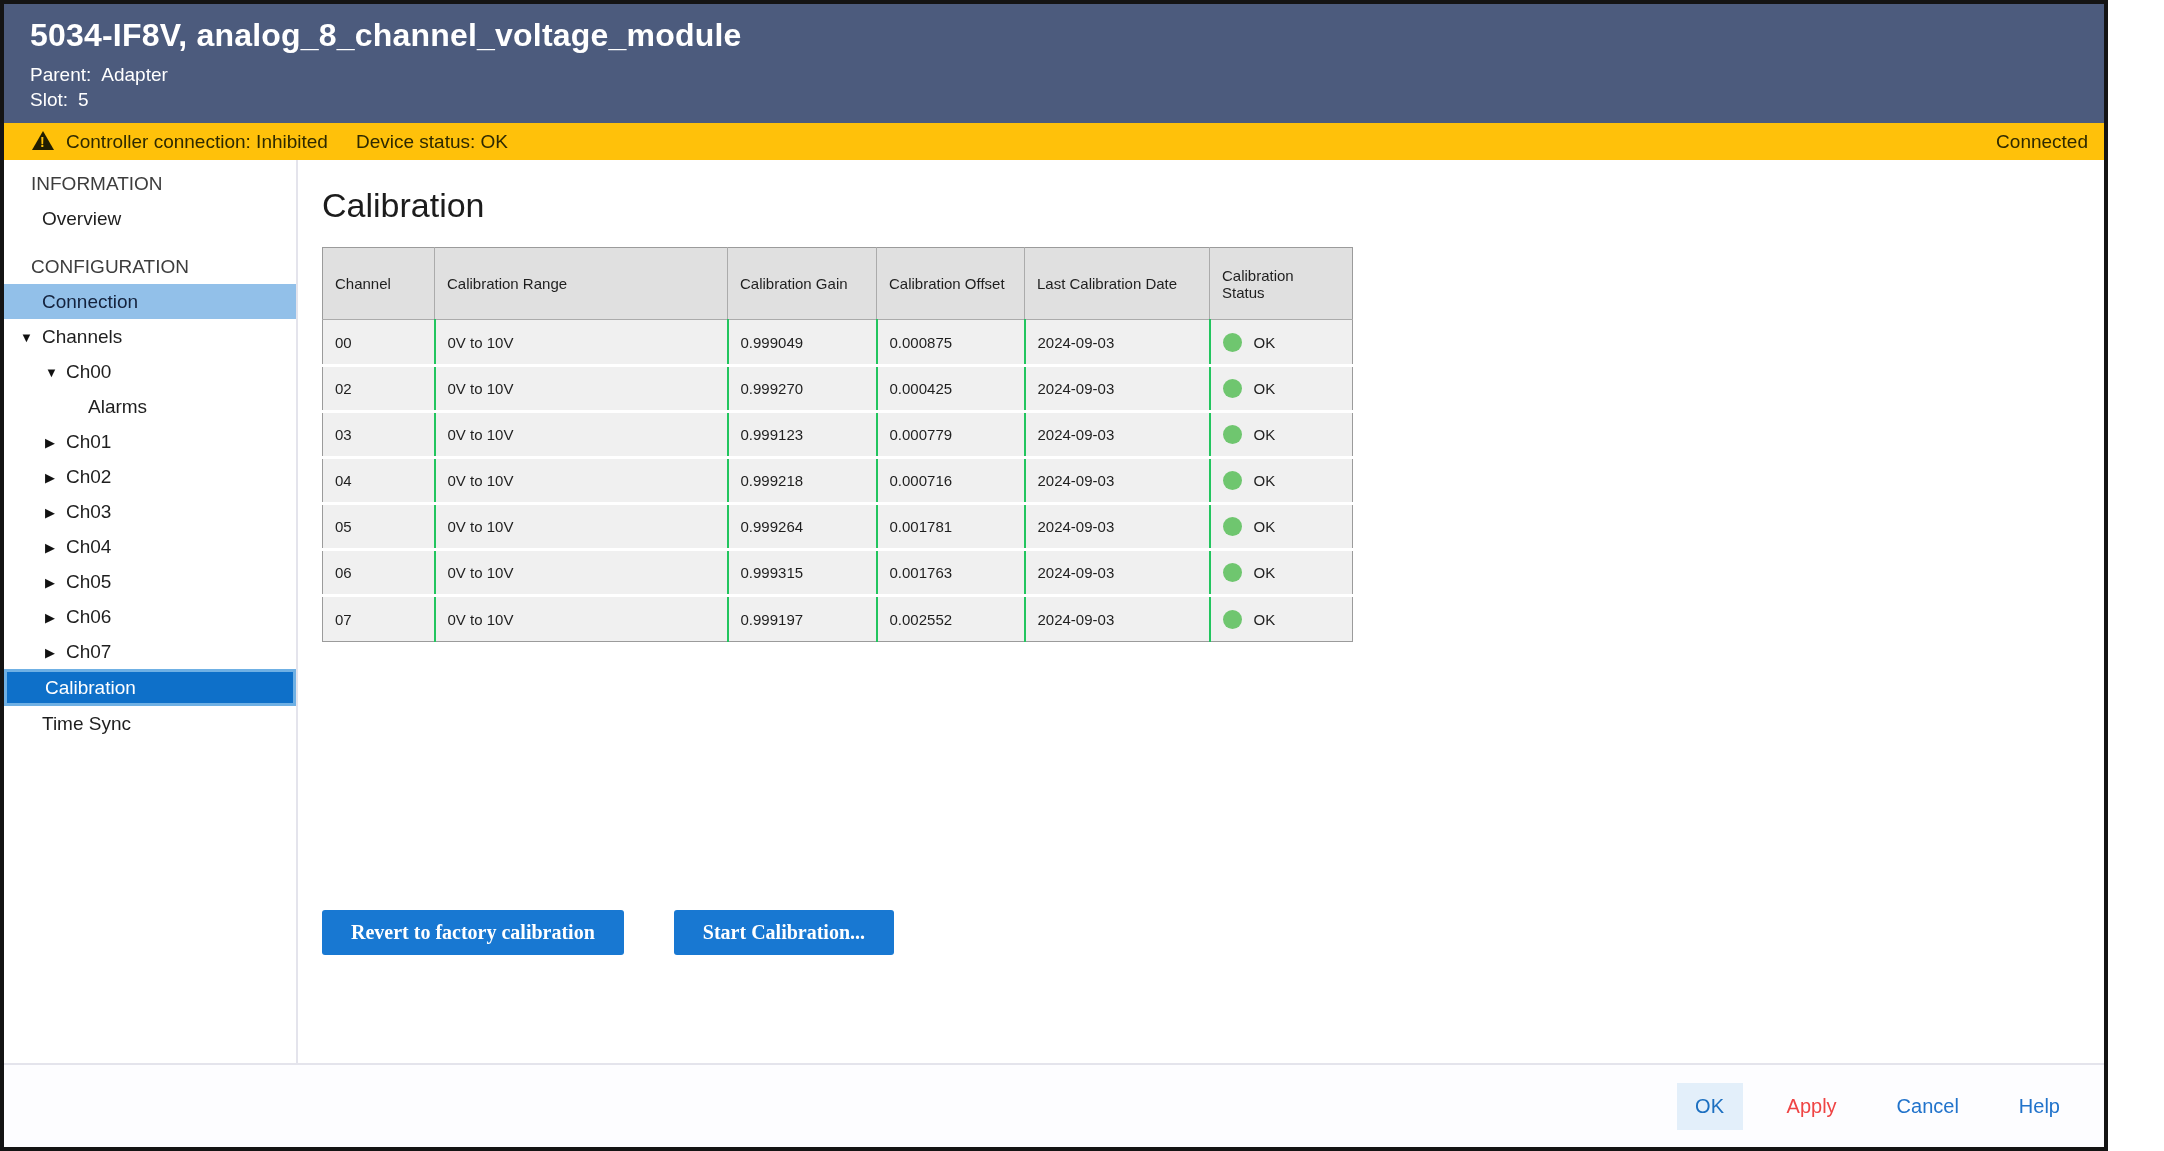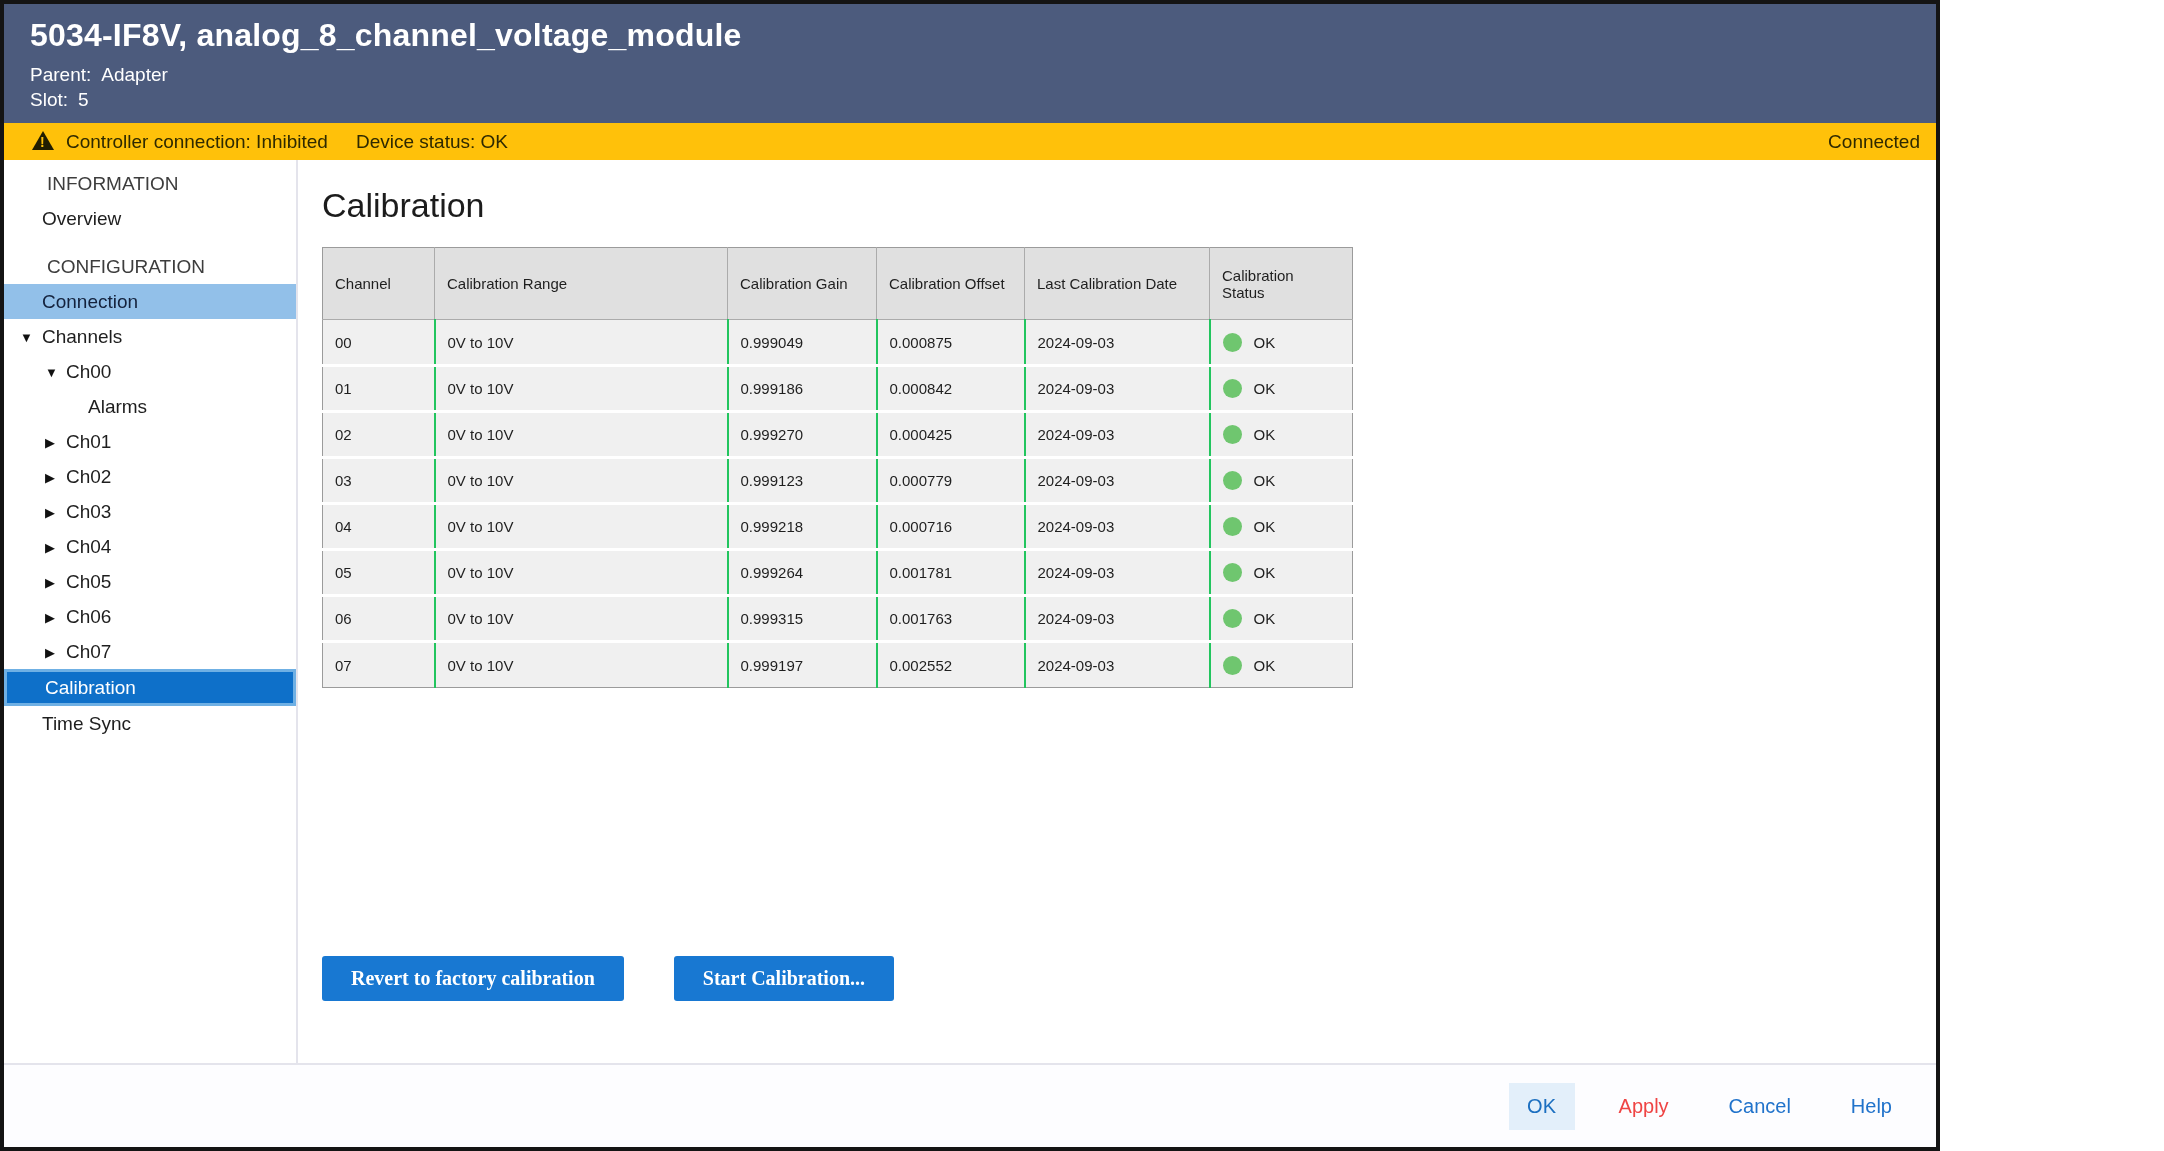--- a/index.html
+++ b/index.html
@@ -1,20 +1,20 @@
 <!DOCTYPE html>
 <html><head>
 <meta charset="utf-8">
 <style>
   * { box-sizing: border-box; }
   html,body { margin:0; padding:0; background:#ffffff; }
   body { font-family:"Liberation Sans", sans-serif; }
 
   .window {
-    width:1940px; height:1151px;
+    width:2108px; height:1151px;
     border:4px solid #141414;
     display:flex; flex-direction:column;
     background:#ffffff;
     position:relative;
   }
 
   
   .titlebar { background:#4C5B7D; color:#ffffff; padding:13px 20px 12px 26px; flex:0 0 auto; }
   .titlebar .win-title { font-size:32px; font-weight:bold; margin:0 0 10px 0; letter-spacing:.2px; }
   .meta-line { font-size:19px; margin:3px 0 0 0; }
@@ -34,21 +34,21 @@
   .warn-conn { margin-right:28px; }
   .warn-right { margin-left:auto; }
 
   
   .main { flex:1 1 auto; display:flex; min-height:0; background:#ffffff; }
 
   
   .sidebar { width:294px; flex:0 0 auto; border-right:2px solid #E4E4EC; padding-top:6px; }
   .side-row { height:35px; display:flex; align-items:center; position:relative;
     font-size:19px; color:#1E1E1E; cursor:default; }
-  .side-section { color:#3D3D3D; padding-left:43px; }
+  .side-section { color:#3D3D3D; padding-left:27px; }
   .side-item { padding-left:38px; }
   .side-item.ind-2 { padding-left:62px; }
   .side-item.ind-3 { padding-left:84px; }
   .gap-before { margin-top:13px; }
   .side-arrow { position:absolute; font-size:13px; color:#111111; top:50%; transform:translateY(-50%); }
   .ind-1 .side-arrow { left:16px; }
   .ind-2 .side-arrow { left:41px; }
   .side-row.highlighted { background:#92C0E9; color:#14223D; }
   .side-row.selected { background:#0E70C9; color:#ffffff; border:3px solid #6FB0E4; height:37px; }
 
@@ -204,33 +204,20 @@
               <td>0.000875</td>
               <td>2024-09-03</td>
               <td>
                 <span class="status-cell">
                   <span class="status-dot" style="background: rgb(111, 198, 111);"></span>
                   <span>OK</span>
                 </span>
               </td>
             </tr>
             <tr>
-              <td>01</td>
-              <td>0V to 10V</td>
-              <td>0.999186</td>
-              <td>0.000842</td>
-              <td>2024-09-03</td>
-              <td>
-                <span class="status-cell">
-                  <span class="status-dot" style="background: rgb(111, 198, 111);"></span>
-                  <span>OK</span>
-                </span>
-              </td>
-            </tr>
-            <tr>
               <td>02</td>
               <td>0V to 10V</td>
               <td>0.999270</td>
               <td>0.000425</td>
               <td>2024-09-03</td>
               <td>
                 <span class="status-cell">
                   <span class="status-dot" style="background: rgb(111, 198, 111);"></span>
                   <span>OK</span>
                 </span>

